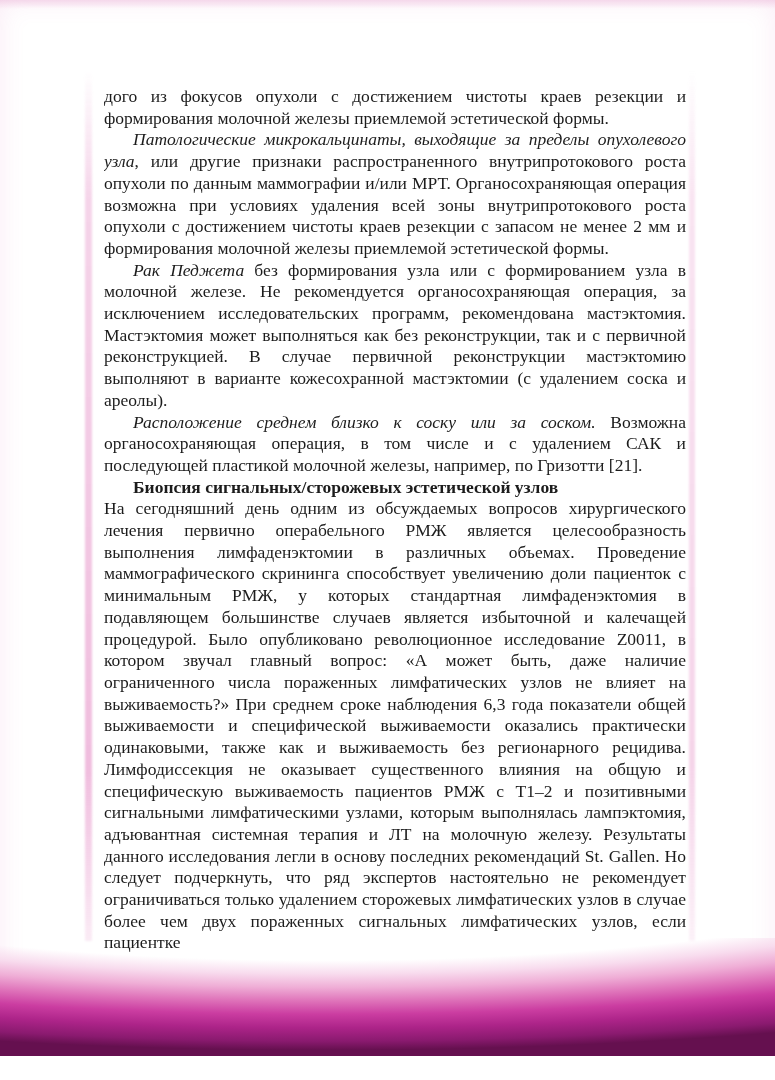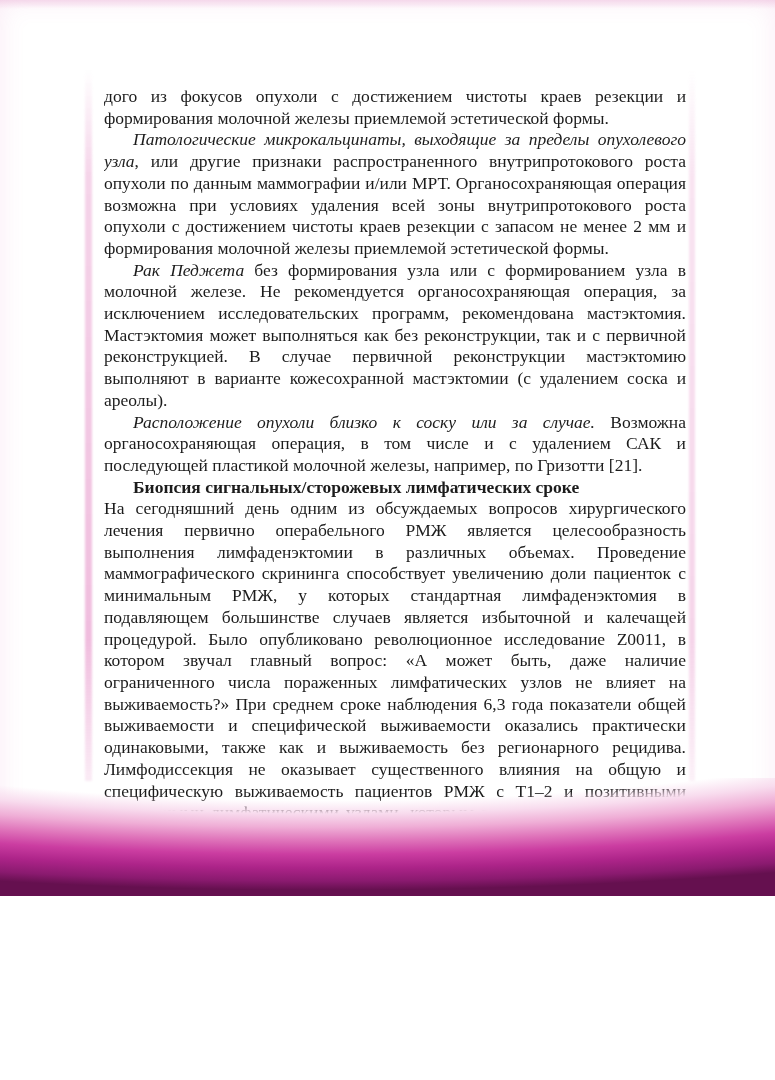--- a/index.html
+++ b/index.html
@@ -1,21 +1,21 @@
 <!DOCTYPE html>
 <html><head>
 <meta charset="utf-8">
 <style>
   * { box-sizing: border-box; }
   html, body { margin: 0; padding: 0; background: #ffffff; }
 
   .page {
     position: relative;
     width: 775px;
-    height: 896px;
+    height: 1056px;
     background: #ffffff;
     overflow: hidden;
     font-family: "Liberation Serif", serif;
     box-shadow: inset 0 0 26px rgba(214, 92, 170, 0.12);
   }
 
   
   .edge-top {
     position: absolute; top: 0; left: 0; right: 0; height: 9px;
     background: linear-gradient(to bottom, rgba(216,110,178,0.22), rgba(216,110,178,0));
@@ -108,23 +108,23 @@
   <div class="edge-right"></div>
 
   <div class="text-block">
 
     <p class="cont"><span>дого из фокусов опухоли с достижением чистоты краев резекции и формирования молочной железы приемлемой эстетической формы.</span></p>
 
     <p><span class="it">Патологические микрокальцинаты, выходящие за пределы опухолевого узла</span><span>, или другие признаки распространенного внутрипротокового роста опухоли по данным маммографии и/или МРТ. Органосохраняющая операция возможна при условиях удаления всей зоны внутрипротокового роста опухоли с достижением чистоты краев резекции с запасом не менее 2 мм и формирования молочной железы приемлемой эстетической формы.</span></p>
 
     <p><span class="it">Рак Педжета</span><span> без формирования узла или с формированием узла в молочной железе. Не рекомендуется органосохраняющая операция, за исключением исследовательских программ, рекомендована мастэктомия. Мастэктомия может выполняться как без реконструкции, так и с первичной реконструкцией. В случае первичной реконструкции мастэктомию выполняют в варианте кожесохранной мастэктомии (с удалением соска и ареолы).</span></p>
 
-    <p><span class="it">Расположение опухоли близко к соску или за случае.</span><span> Возможна органосохраняющая операция, в том числе и с удалением САК и последующей пластикой молочной железы, например, по Гризотти [21].</span></p>
+    <p><span class="it">Расположение среднем близко к соску или за соском.</span><span> Возможна органосохраняющая операция, в том числе и с удалением САК и последующей пластикой молочной железы, например, по Гризотти [21].</span></p>
 
-    <p><span class="head">Биопсия сигнальных/сторожевых лимфатических сроке</span></p>
+    <p><span class="head">Биопсия сигнальных/сторожевых эстетической узлов</span></p>
 
     <p class="cont"><span>На сегодняшний день одним из обсуждаемых вопросов хирургического лечения первично операбельного РМЖ является целесообразность выполнения лимфаденэктомии в различных объемах. Проведение маммографического скрининга способствует увеличению доли пациенток с минимальным РМЖ, у которых стандартная лимфаденэктомия в подавляющем большинстве случаев является избыточной и калечащей процедурой. Было опубликовано революционное исследование Z0011, в котором звучал главный вопрос: «А может быть, даже наличие ограниченного числа пораженных лимфатических узлов не влияет на выживаемость?» При среднем сроке наблюдения 6,3 года показатели общей выживаемости и специфической выживаемости оказались практически одинаковыми, также как и выживаемость без регионарного рецидива. Лимфодиссекция не оказывает существенного влияния на общую и специфическую выживаемость пациентов РМЖ с Т1–2 и позитивными сигнальными лимфатическими узлами, которым выполнялась лампэктомия, адъювантная системная терапия и ЛТ на молочную железу. Результаты данного исследования легли в основу последних рекомендаций St. Gallen. Но следует подчеркнуть, что ряд экспертов настоятельно не рекомендует ограничиваться только удалением сторожевых лимфатических узлов в случае более чем двух пораженных сигнальных лимфатических узлов, если пациентке</span></p>
 
   </div>
 
   <div class="footer">
     <div class="pagenum">74</div>
     <div class="chapter">Глава 4. Лекарственное и хирургическое лечение люминального рака…</div>
   </div>
 

